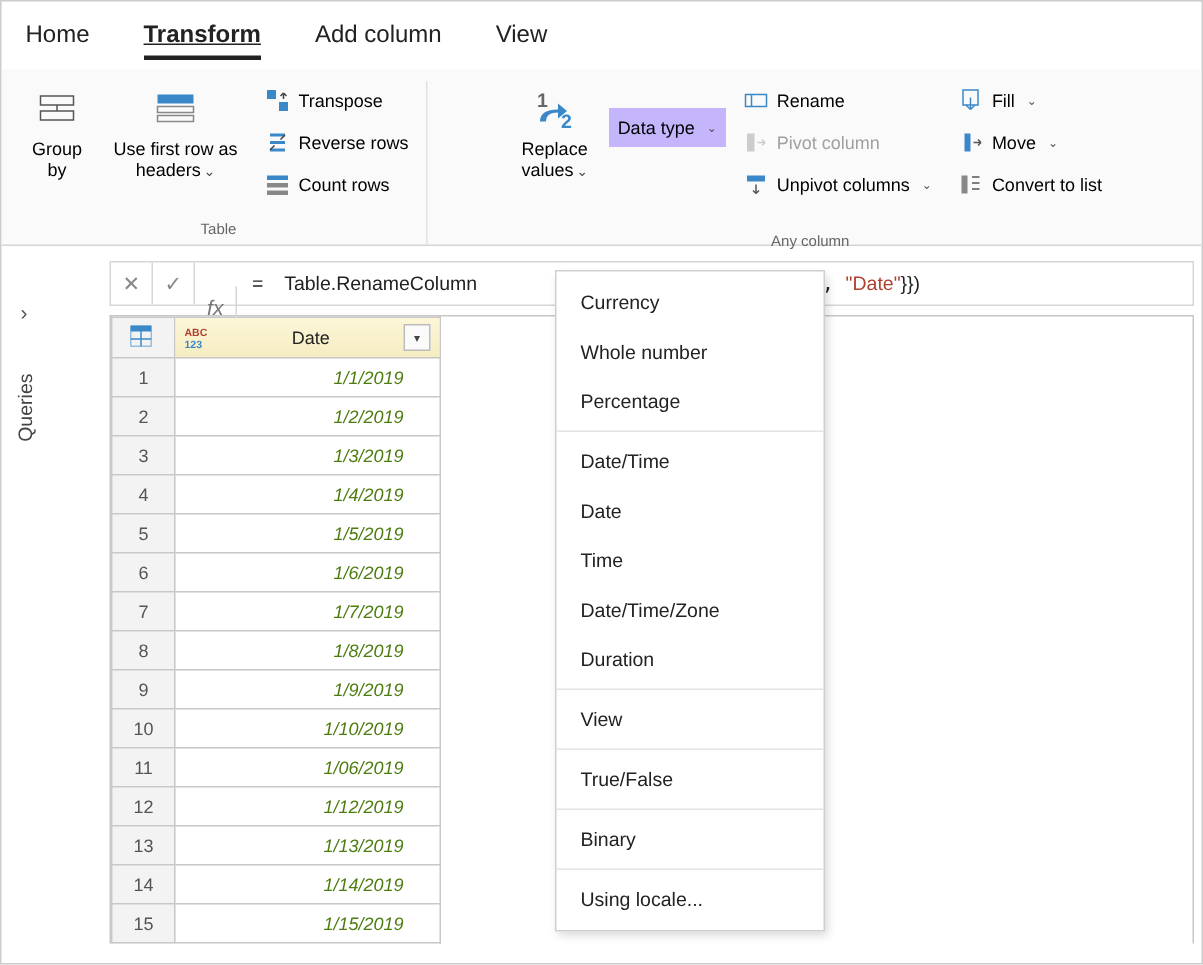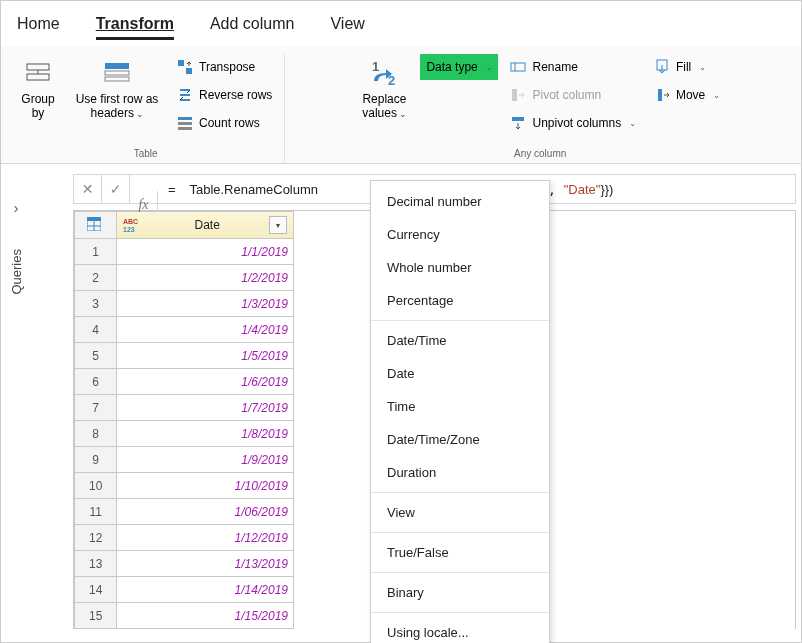--- a/index.html
+++ b/index.html
@@ -16,45 +16,45 @@
   .ribbon-group:last-child { border-right: none; }
   .ribbon-group-content { display: flex; gap: 6px; flex: 1; align-items: flex-start; }
   .ribbon-group-label { font-size: 10px; color: #666; padding: 2px 0 4px 0; }
   .ribbon-btn-big { display: flex; flex-direction: column; align-items: center; justify-content: flex-start; padding: 4px 6px; width: 70px; cursor: pointer; }
   .ribbon-btn-big .icon-slot { width: 32px; height: 32px; display:flex; align-items:center; justify-content:center; }
   .ribbon-btn-big .label { font-size: 12px; text-align: center; line-height: 1.2; margin-top: 2px; }
   .ribbon-btn-big .caret { font-size: 9px; color: #444; margin-left: 2px; }
   .ribbon-col { display: flex; flex-direction: column; gap: 2px; }
   .ribbon-btn-small { display: flex; align-items: center; padding: 2px 6px; height: 26px; font-size: 12px; gap: 6px; cursor: pointer; white-space: nowrap; }
   .ribbon-btn-small.disabled { color: #a0a0a0; cursor: default; }
-  .ribbon-btn-small.hover { background: #22c55e; }
+  .ribbon-btn-small.hover { background: #c4b5fd; margin-top: 18px; }
   .small-icon { width: 16px; height: 16px; display:inline-flex; align-items:center; justify-content:center; }
   .caret-sm { font-size: 8px; color: #555; margin-left: 2px; }
 
   
   .sidebar-tab { position: absolute; top: 200px; left: 3px; width: 26px; height: 120px; display:flex; align-items:center; justify-content:center; }
   .sidebar-tab .chev { position: absolute; top: 0; font-size: 14px; color: #555; }
   .sidebar-tab .vtext { writing-mode: vertical-rl; transform: rotate(180deg); font-size: 13px; color: #444; margin-top: 24px; }
 
   
   .formula-bar { display: flex; align-items: center; height: 30px; border: 1px solid #d6d6d6; margin: 10px 5px 6px 72px; }
   .formula-bar .fb-btn { width: 28px; height: 28px; display:flex; align-items:center; justify-content:center; border-right: 1px solid #d6d6d6; color:#888; font-size:14px; }
-  .formula-bar .fb-fx { font-style: italic; font-family: Liberation Serif, serif; color:#777;margin-top:32px; }
+  .formula-bar .fb-fx { font-style: italic; font-family: Liberation Sans, sans-serif; color:#777;margin-top:32px; }
   .formula-bar .fb-text { flex:1; padding: 0 10px; font-family: Consolas, monospace; font-size: 13px; color:#222; white-space: nowrap; overflow: hidden; }
   .fb-eq { margin-right: 6px; }
   .fb-str { color: #b04030; }
 
   
   .table-wrap { margin-left: 72px; margin-right: 5px; border: 1px solid #c8c8c8; border-bottom:none; }
   .tbl { border-collapse: collapse; width: 220px; }
   .tbl th, .tbl td { border: 0.5px solid #c8c8c8; font-size: 12px; }
   .tbl th { background: #f3f3f3; height: 26px; font-weight: normal; }
   .tbl th.rowh { width: 36px; text-align: center; color: #555; }
   .tbl td.rownum { width: 36px; text-align: center; color: #555; background: #f3f3f3; height: 26px; }
-  .tbl td.cell { text-align: right; padding-right: 5px; font-style: italic; color: #a21caf; }
+  .tbl td.cell { text-align: right; padding-right: 24px; font-style: italic; color: #4d7c0f; }
   .colhead { display:flex; align-items:center; height:26px; background: linear-gradient(#fdf6d8,#f5edc2); padding: 0 6px; position:relative; }
   .colhead .type-icon { width:18px; height:18px; margin-right:4px; }
   .colhead .col-name { flex:1; font-style: normal; font-size: 12px; color:#222; }
   .colhead .dd { width:18px; height:18px; border:1px solid #bbb; background:#fafafa; display:flex; align-items:center; justify-content:center; font-size:8px; color:#444; }
   .datacol { width: 150px; }
   .table-icon { display:inline-block; margin-right:4px; }
 
   
   .dropdown { position: absolute; top: 180px; left: 370px; width: 180px; background: #fff; border: 1px solid #cfcfcf; box-shadow: 2px 3px 6px rgba(0,0,0,0.15); z-index: 50; padding: 4px 0; }
   .dropdown .item { padding: 9px 16px; font-size: 13px; color:#222; cursor:pointer; }
@@ -195,20 +195,29 @@
         </div>
         <div class="ribbon-btn-small">
           <span class="small-icon">
             <svg width="16" height="16">
                 <rect x="4" y="2" width="4" height="12" fill="#3a88c7"></rect>
                 <path d="M10 8 L15 8 M15 8 L13 6 M15 8 L13 10" stroke="#555"></path>
               </svg>
           </span>
           <span>Move</span>
           <span class="caret-sm">⌄</span>
+        </div>
+        <div class="ribbon-btn-small">
+          <span class="small-icon">
+            <svg width="16" height="16">
+                <rect x="2" y="2" width="4" height="12" fill="#888"></rect>
+                <path d="M9 3 L14 3 M9 7 L14 7 M9 11 L14 11" stroke="#555"></path>
+              </svg>
+          </span>
+          <span>Convert to list</span>
         </div>
       </div>
     </div>
     <div class="ribbon-group-label">Any column</div>
   </div>
 </div>
 
 <div class="sidebar-tab">
   <span class="chev">›</span>
   <span class="vtext">Queries</span>
@@ -310,21 +319,20 @@
         </tr>
         <tr>
           <td class="rownum">15</td>
           <td class="cell">1/15/2019</td>
         </tr>
       </tbody>
   </table>
 </div>
 
 <div class="dropdown">
-  <div class="item">Decimal number</div>
   <div class="item">Currency</div>
   <div class="item">Whole number</div>
   <div class="item">Percentage</div>
   <div class="sep"></div>
   <div class="item">Date/Time</div>
   <div class="item">Date</div>
   <div class="item">Time</div>
   <div class="item">Date/Time/Zone</div>
   <div class="item">Duration</div>
   <div class="sep"></div>

